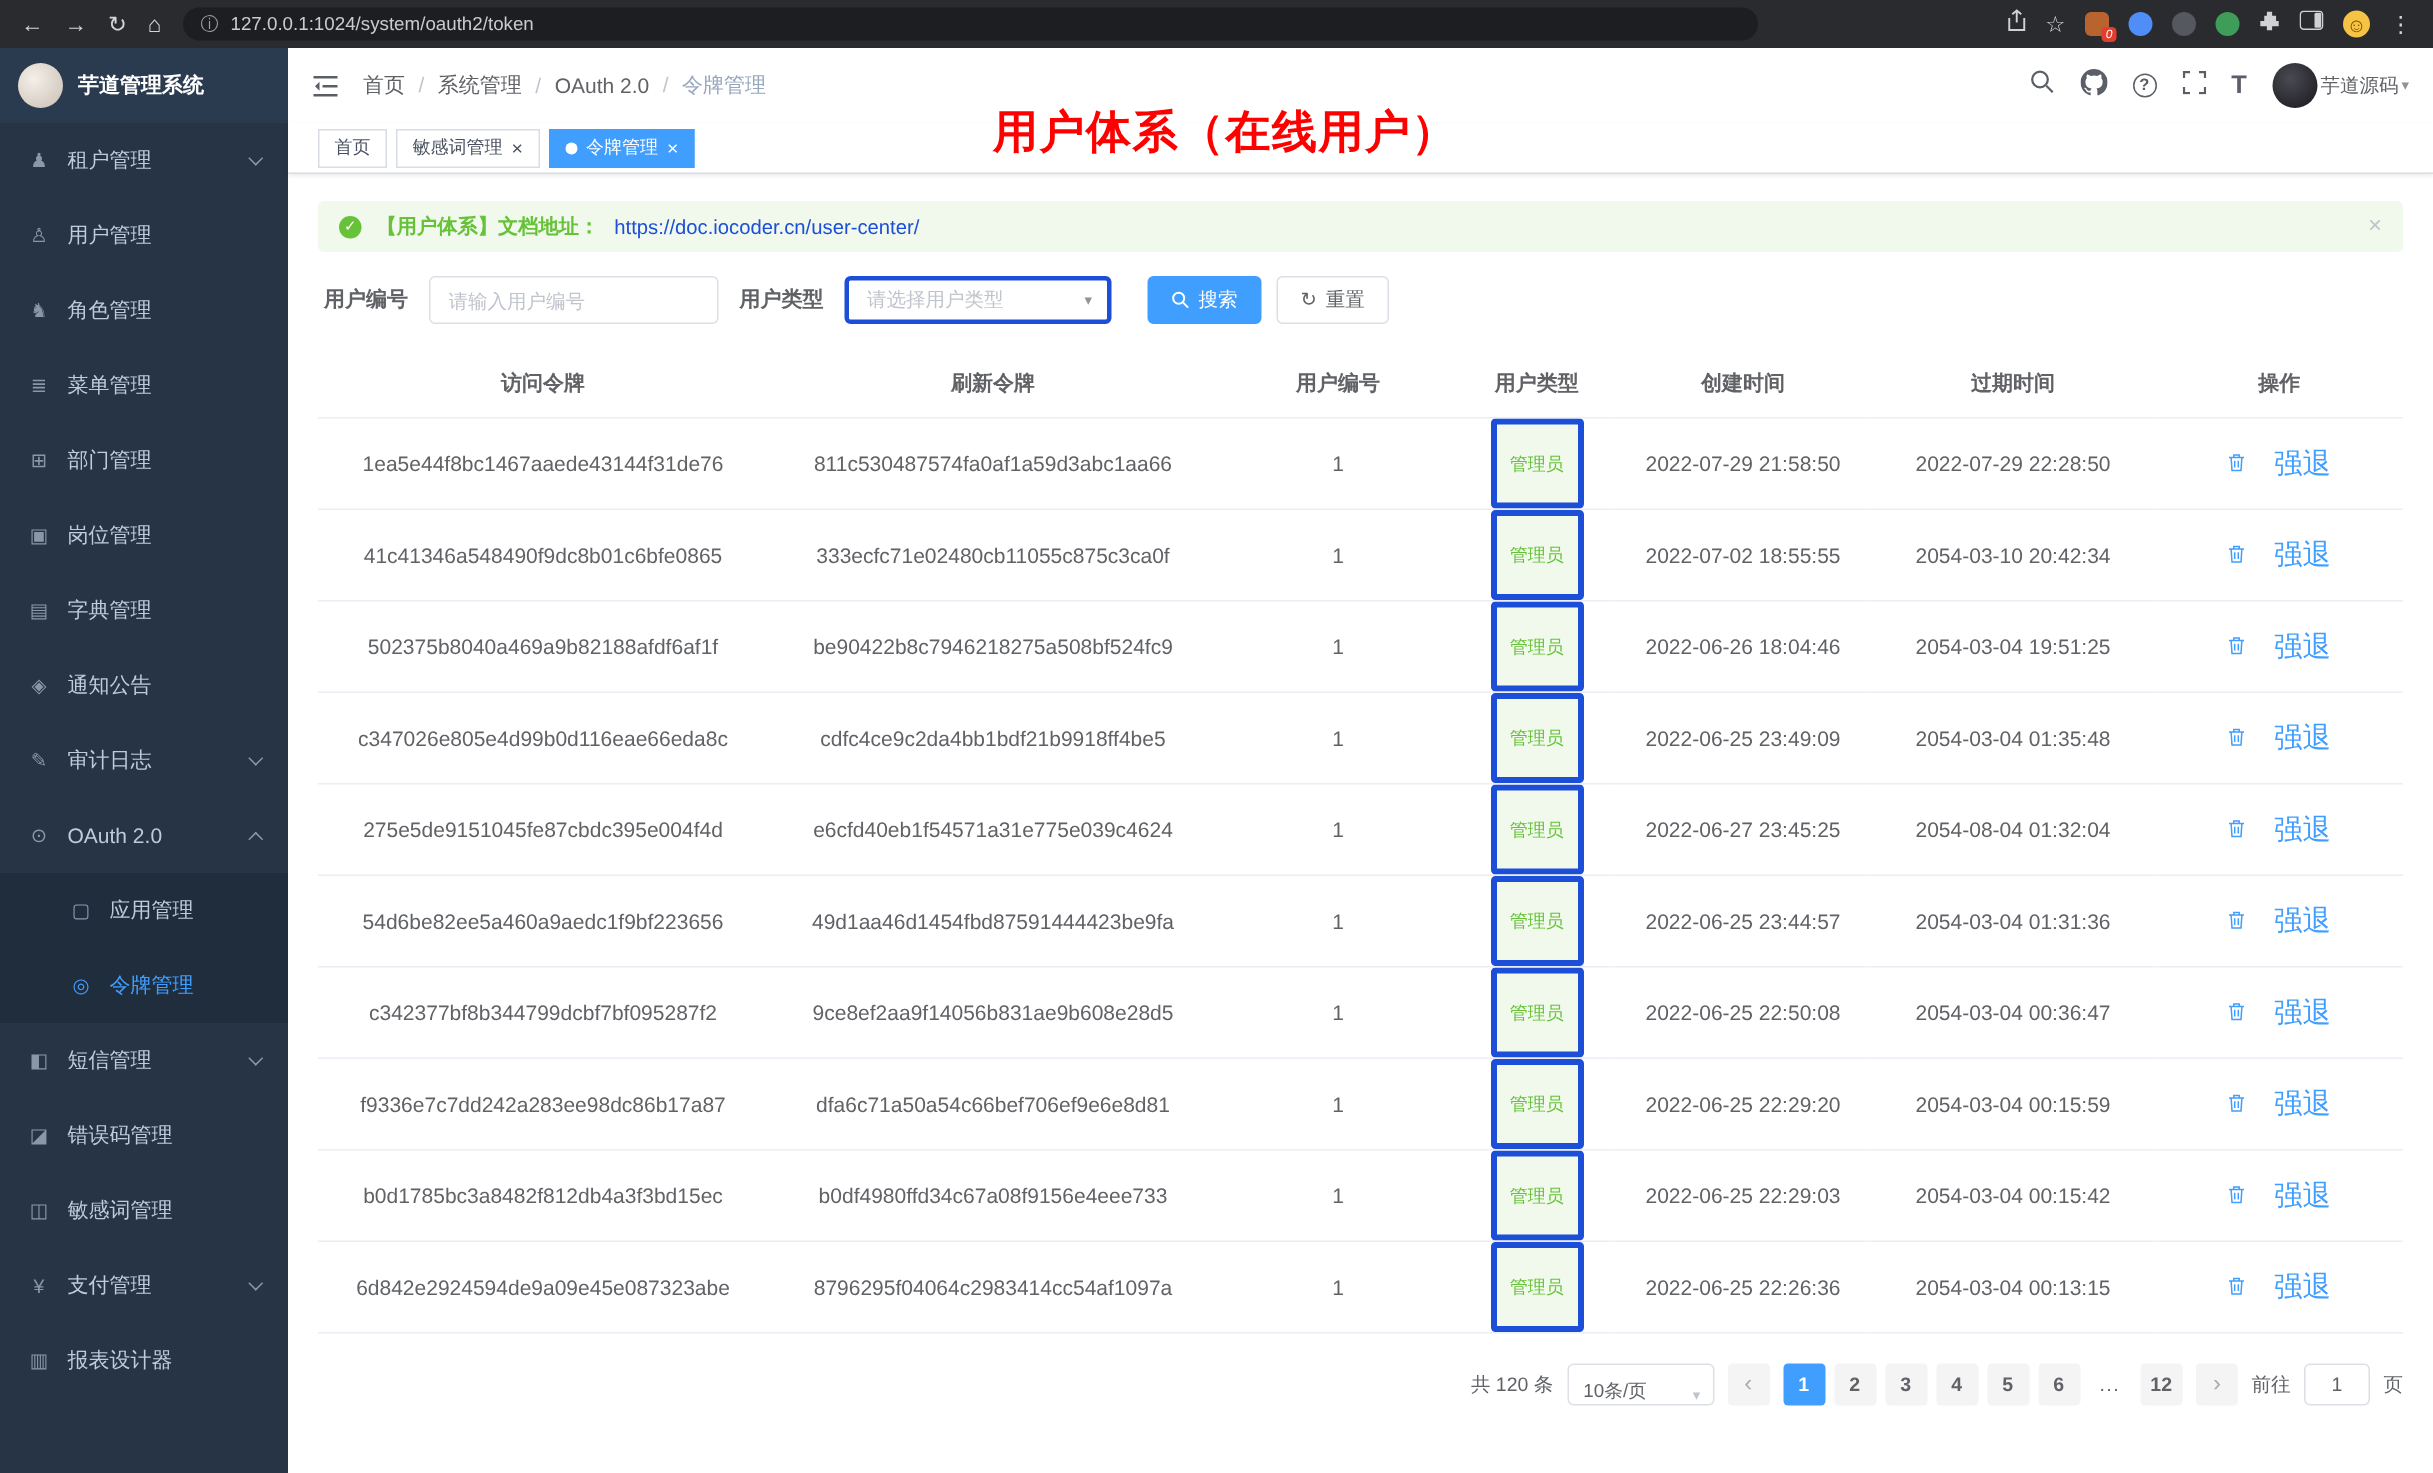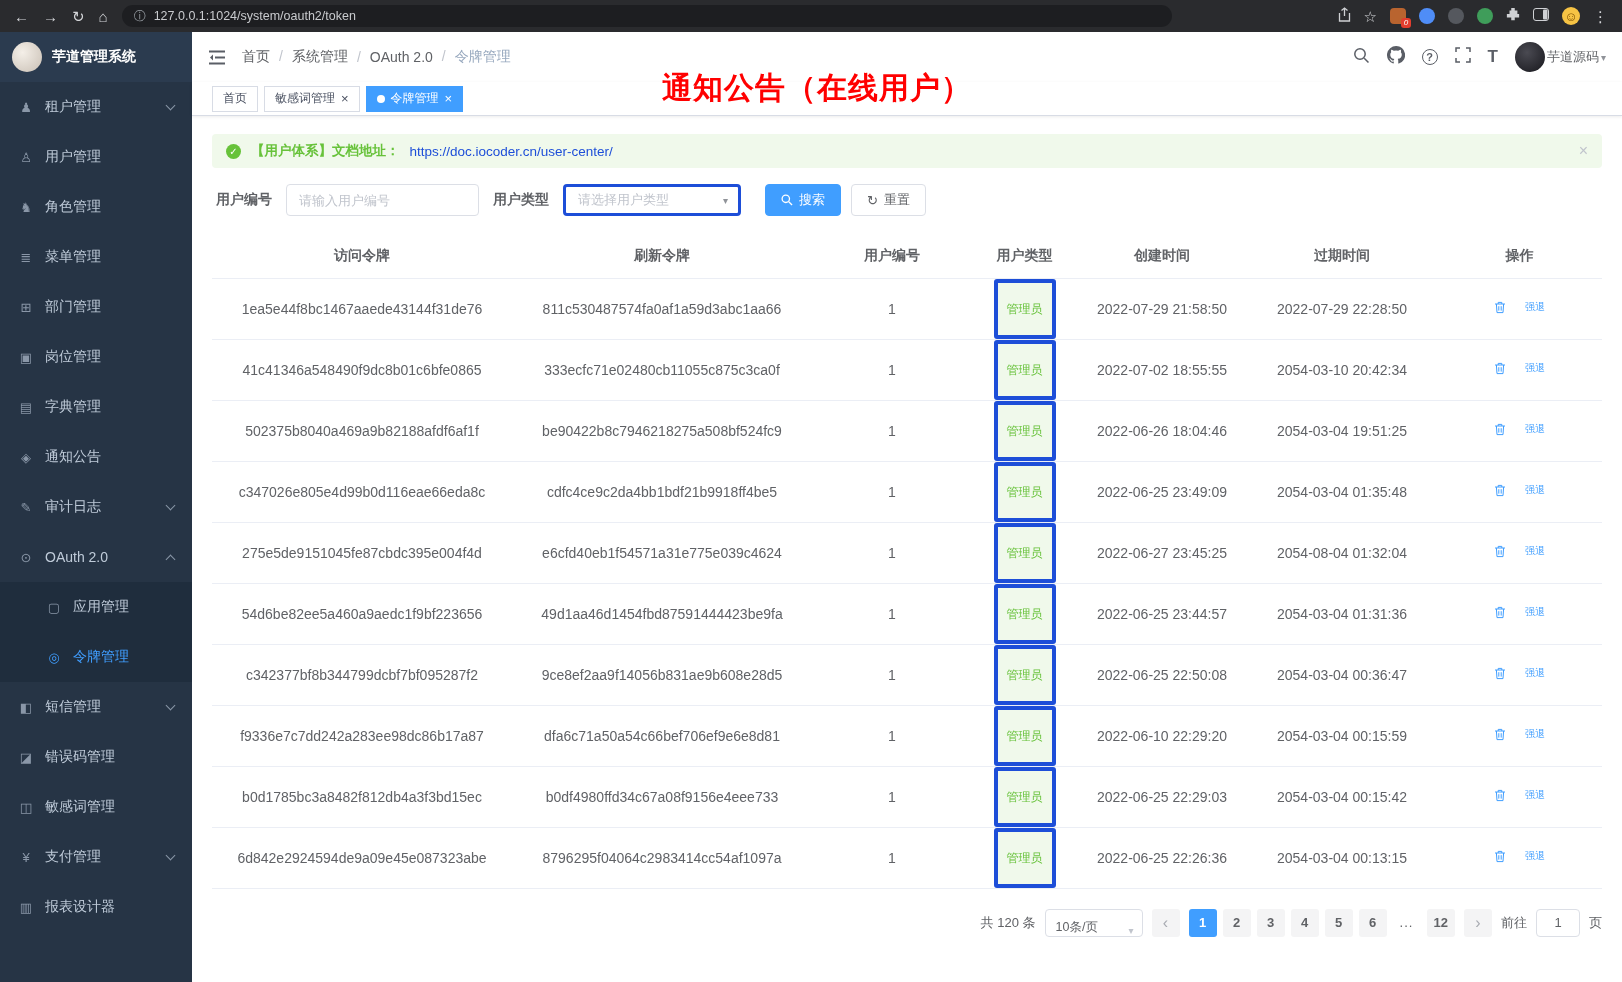--- a/index.html
+++ b/index.html
@@ -72,21 +72,21 @@
   .tinput::placeholder{color:#c0c4cc}
   .tselect{width:178px;height:32px;border:3px solid #1d4ed8;border-radius:4px;padding:0 10px 0 12px;font-size:13px;color:#c0c4cc;display:flex;align-items:center;justify-content:space-between;cursor:pointer;background:#fff}
   .btn{height:32px;border-radius:4px;padding:0 15px;font-size:13px;display:inline-flex;align-items:center;gap:6px;cursor:pointer;border:1px solid #dcdfe6;background:#fff;color:#606266;font-family:inherit}
   .btn.primary{background:#409eff;border-color:#409eff;color:#fff;margin-left:14px}
   .btn .ricon{font-size:13px}
 
   table{width:100%;border-collapse:collapse;table-layout:fixed;margin-top:18px;font-size:14px;color:#606266}
   th{height:44px;font-weight:700;color:#606266;border-bottom:1px solid #ebeef5;text-align:center;font-size:14px}
   td{height:48px;border-bottom:1px solid #ebeef5;text-align:center;overflow:hidden;text-overflow:ellipsis;white-space:nowrap}
   .tag-admin{display:inline-block;background:#f0f9eb;border:4px solid #1d4ed8;color:#67c23a;font-size:12px;line-height:1;padding:20px 9px;border-radius:3px}
-  .action{color:#409eff;cursor:pointer;display:inline-flex;align-items:center;gap:19px;font-size:10px}
+  .action{color:#409eff;cursor:pointer;display:inline-flex;align-items:center;gap:19px;font-size:19px}
 
   .pager{display:flex;align-items:center;justify-content:flex-end;gap:9px;margin-top:20px;font-size:13px;color:#606266}
   .pages{display:flex;align-items:center;gap:6px}
   .pgbtn{min-width:28px;height:28px;border-radius:3px;background:#f4f4f5;display:inline-flex;align-items:center;justify-content:center;cursor:pointer;padding:0 7px;color:#606266;font-weight:700}
   .pgbtn.active{background:#409eff;color:#fff}
   .pgbtn.ellipsis{background:transparent;font-weight:400;letter-spacing:1px}
   .pgnav{min-width:28px;height:28px;border-radius:3px;background:#f4f4f5;display:inline-flex;align-items:center;justify-content:center;cursor:pointer;color:#a8abb2;font-size:16px}
   .psize{width:98px;height:28px;border:1px solid #dcdfe6;border-radius:4px;display:inline-flex;align-items:flex-end;justify-content:space-between;padding:0 8px 0 10px;font-size:12.5px;cursor:pointer;background:#fff}
   .psize .caret{color:#c0c4cc}
   .goto{width:44px;height:28px;border:1px solid #dcdfe6;border-radius:4px;text-align:center;font-size:13px;color:#606266;outline:none;font-family:inherit}
@@ -239,21 +239,21 @@
 
         <div class="menu-item">
           <span class="mi">▥</span>
           <span>报表设计器</span>
 
         </div>
       </nav>
   </aside>
 
   <div class="main">
-    <div class="annotation">通知公告（在线用户）</div>
+    <div class="annotation">用户体系（在线用户）</div>
 
     <div class="navbar">
       <span class="hamburger">
         <svg width="18" height="15" viewBox="0 0 18 15">
             <path d="M1 1.5h16M7 7.5h10M1 13.5h16" stroke="#5a5e66" stroke-width="1.8" fill="none"></path>
             <path d="M5 4.5 2 7.5l3 3z" fill="#5a5e66"></path>
           </svg>
       </span>
       <div class="breadcrumb">
 
@@ -490,21 +490,21 @@
                   <span>强退</span>
                 </span>
               </td>
             </tr>
 
             <tr>
               <td>f9336e7c7dd242a283ee98dc86b17a87</td>
               <td>dfa6c71a50a54c66bef706ef9e6e8d81</td>
               <td>1</td>
               <td><span class="tag-admin">管理员</span></td>
-              <td>2022-06-10 22:29:20</td>
+              <td>2022-06-25 22:29:20</td>
               <td>2054-03-04 00:15:59</td>
               <td>
                 <span class="action">
                   <svg width="12" height="13" viewBox="0 0 12 13">
                     <path d="M1 3h10M4.2 3V1.4h3.6V3M2.4 3l.6 8.6h6l.6-8.6M4.8 5.2v4.4M7.2 5.2v4.4" stroke="#409eff" fill="none" stroke-width="1"></path>
                   </svg>
                   <span>强退</span>
                 </span>
               </td>
             </tr>

